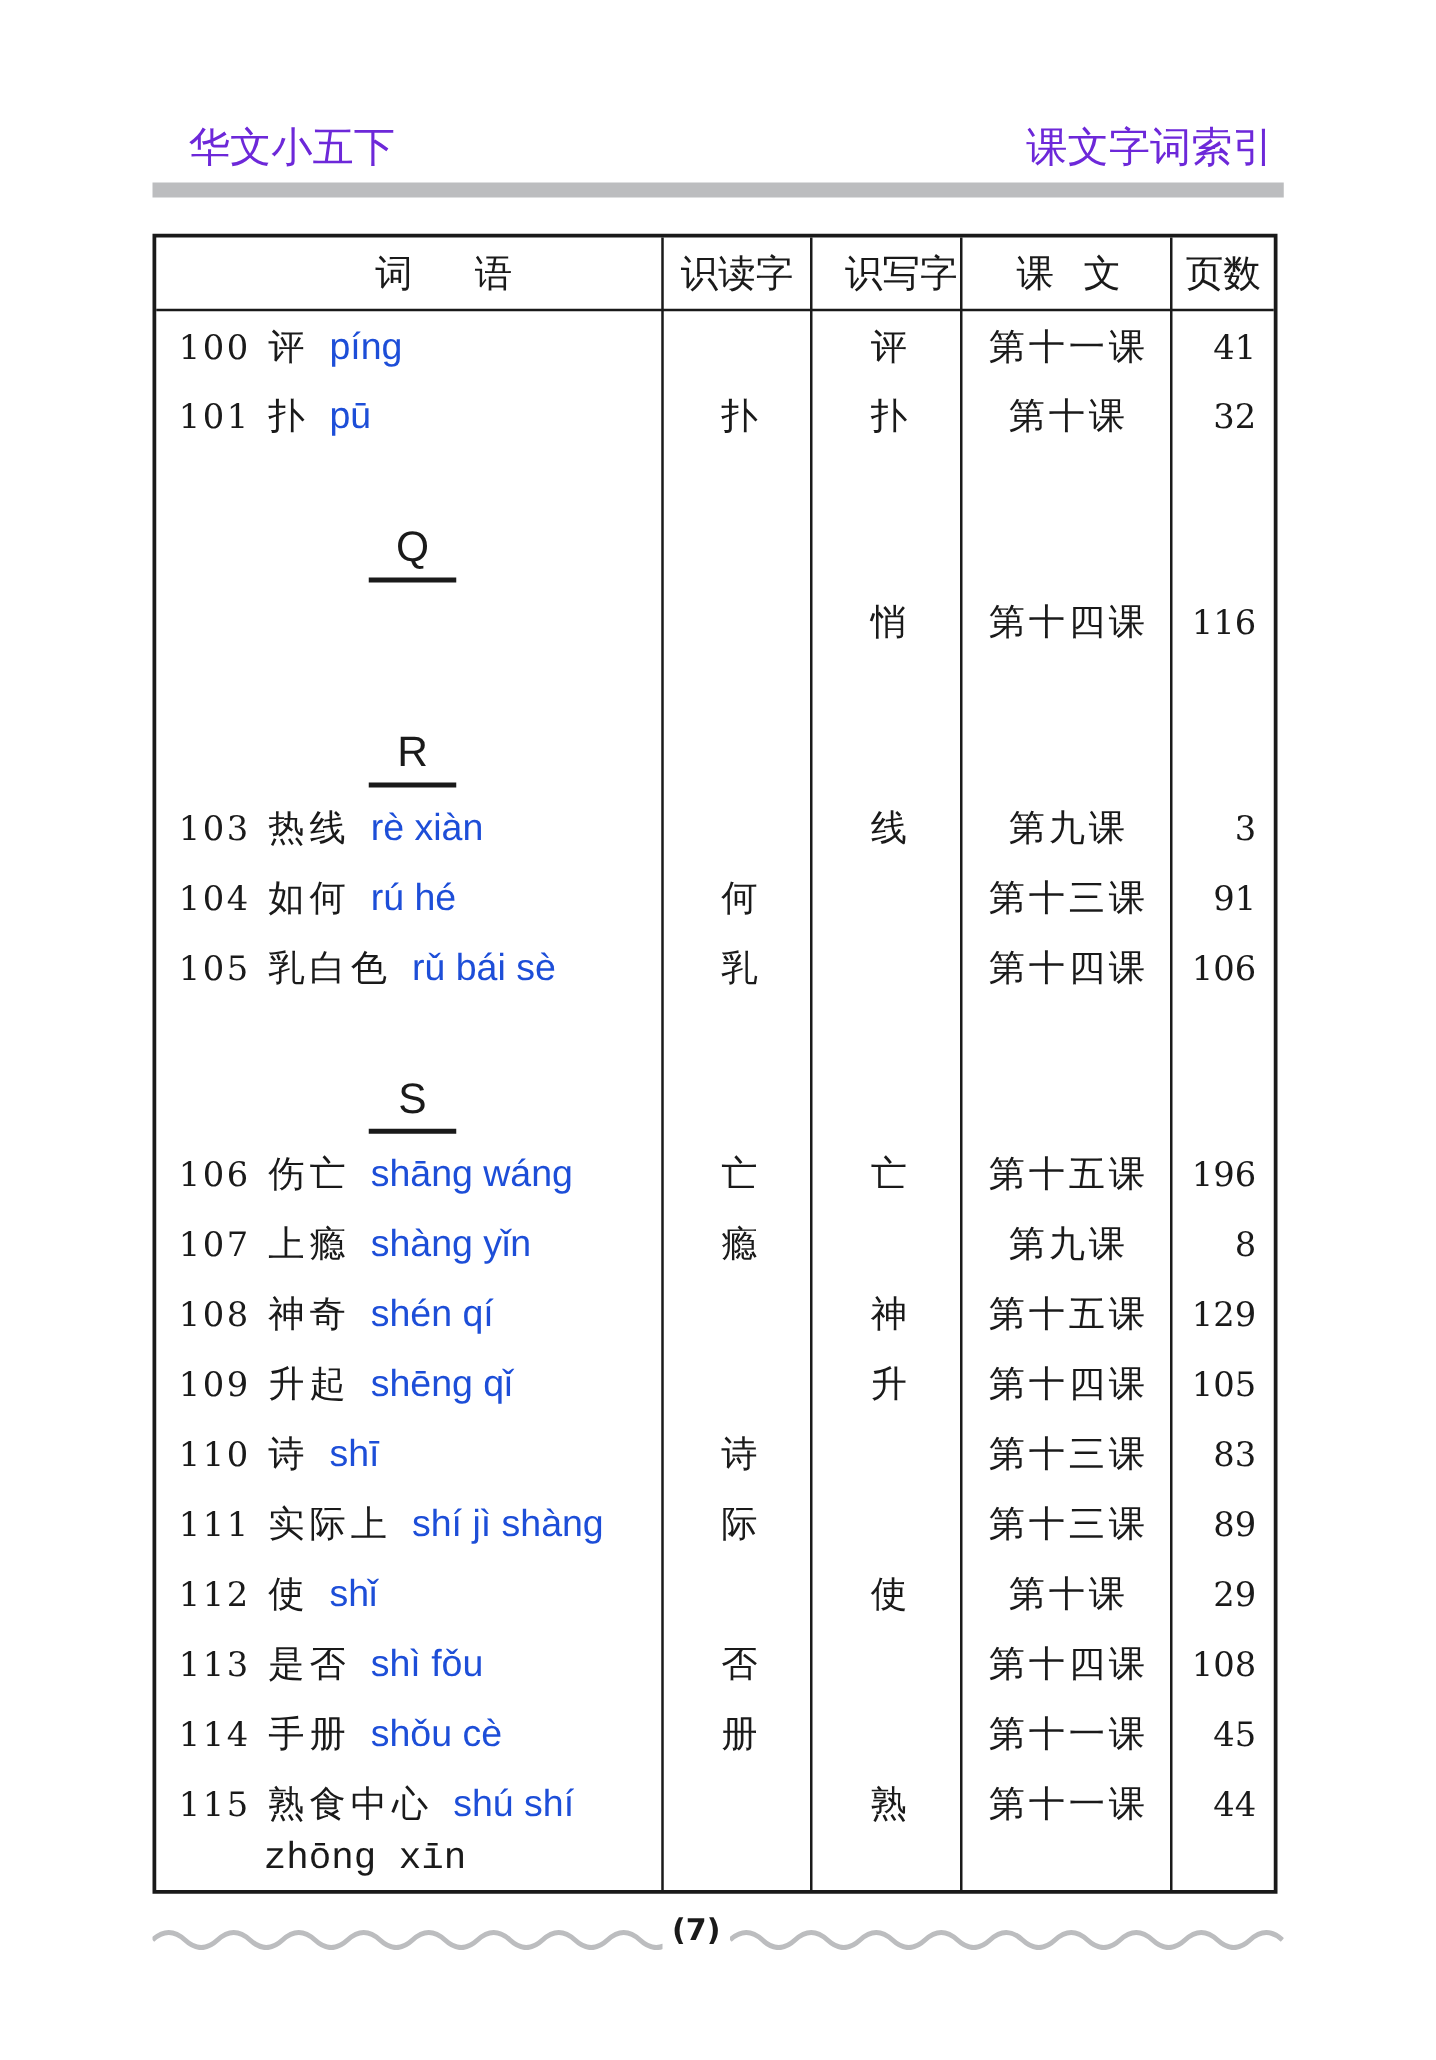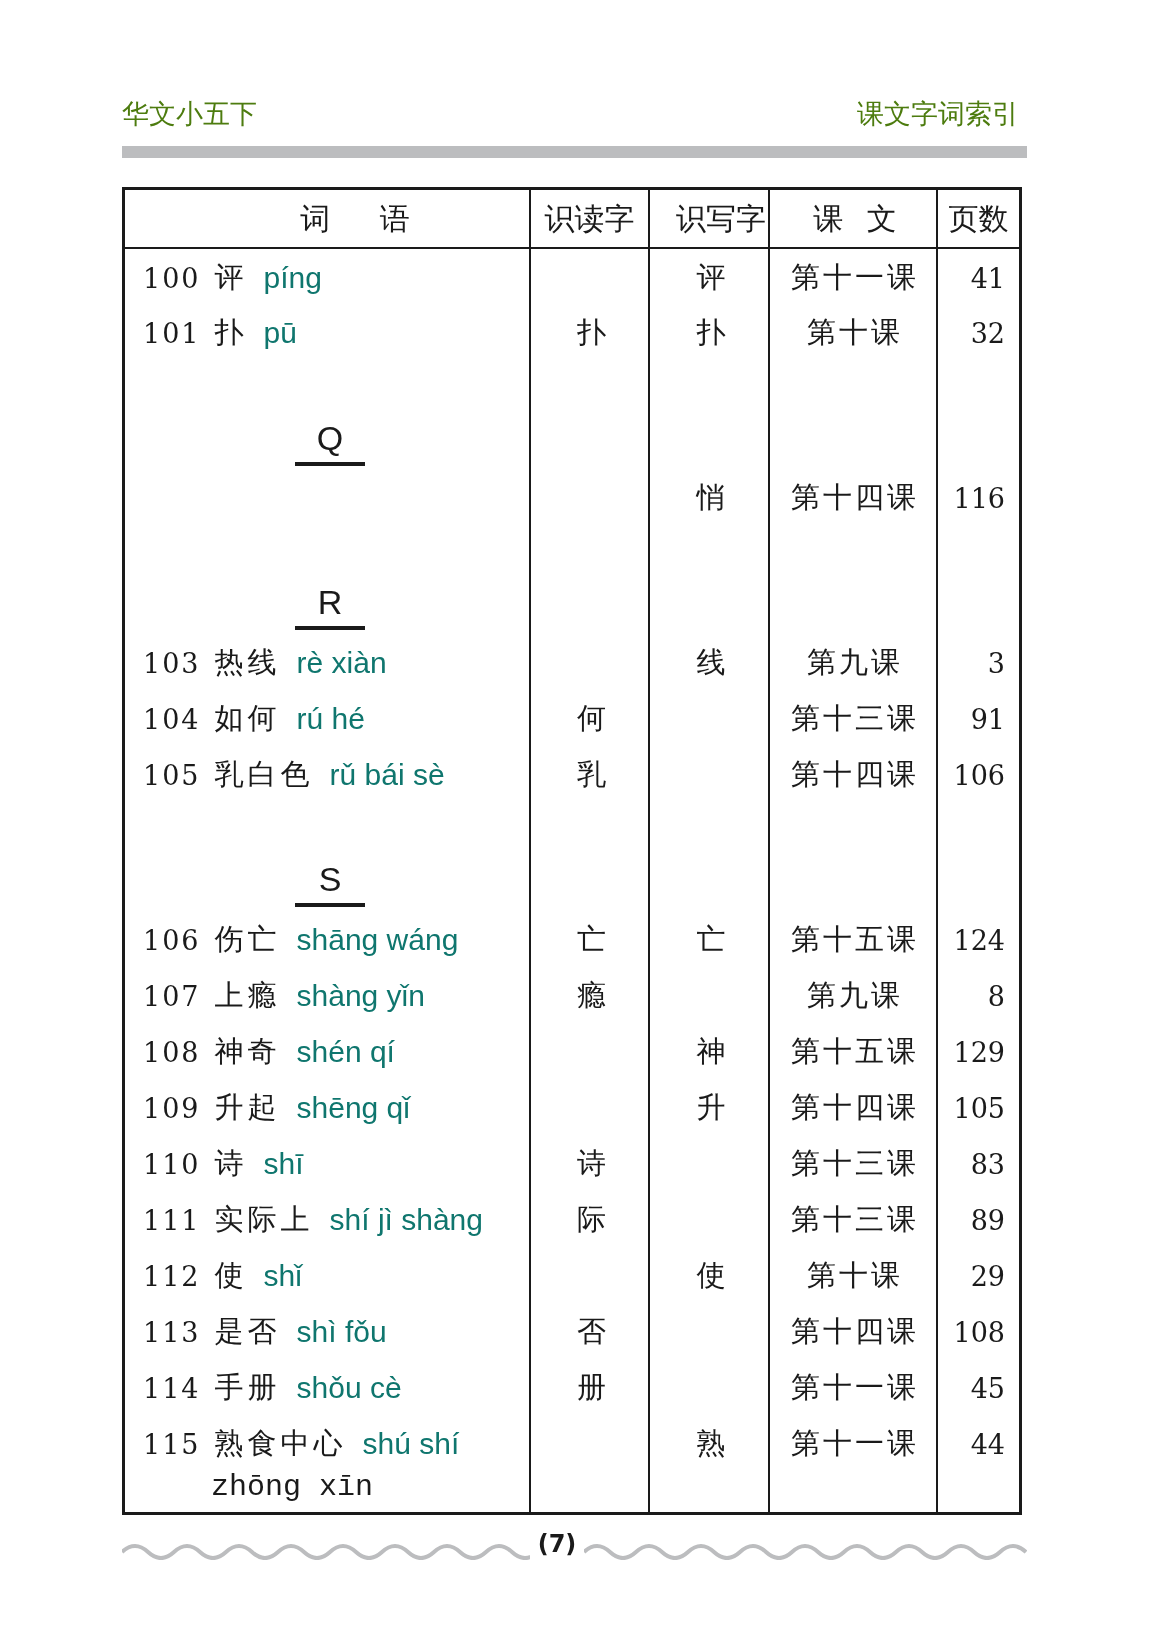--- a/index.html
+++ b/index.html
@@ -1,19 +1,19 @@
 <!DOCTYPE html>
 <html><head>
 <meta charset="utf-8">
 <style>
   html, body { margin: 0; padding: 0; background: #ffffff; }
   body { width: 1149px; height: 1648px; position: relative; overflow: hidden;
          font-family: "DejaVu Serif", serif; color: #1a1a1a; }
   .running-head { position: absolute; top: 96px; font-family: "DejaVu Sans", sans-serif;
-         font-size: 27px; letter-spacing: 0px; color: #4d7c0f; }
+         font-size: 33px; letter-spacing: 0px; color: #6d28d9; margin-left: 29px; }
   .rh-left { left: 122px; }
   .rh-right { right: 130px; }
   .gray-bar { position: absolute; left: 122px; top: 146px; width: 905px; height: 12px; background: #bcbdbf; }
 
   .table { position: absolute; left: 122px; top: 187px; width: 900px; height: 1328px;
            border: 3px solid #1a1a1a; box-sizing: border-box; }
   .vline { position: absolute; top: 0; bottom: 0; width: 2px; background: #1a1a1a; }
   .hline { position: absolute; left: 0; right: 0; height: 2px; background: #1a1a1a; }
 
   .th { position: absolute; top: 0; height: 58px; display: flex; align-items: center; justify-content: center;
@@ -23,21 +23,21 @@
   .row { position: absolute; left: 0; right: 0; height: 52px; }
   .cell { position: absolute; top: 0; height: 52px; display: flex; align-items: center; font-size: 29px; }
   .c-word { left: 18px; width: 390px; white-space: nowrap; }
   .c-read { left: 407px; width: 119px; justify-content: center; }
   .c-write { left: 526px; width: 120px; justify-content: center; }
   .c-lesson { left: 646px; width: 168px; justify-content: center; letter-spacing: 3px; }
   .c-page { left: 814px; width: 66px; justify-content: flex-end; font-size: 27px; }
 
   .num { font-family: "DejaVu Serif", serif; font-size: 27px; letter-spacing: 2px; margin-right: 14px; color: #1a1a1a; }
   .hanzi { font-family: "DejaVu Serif", serif; font-size: 29px; letter-spacing: 4px; margin-right: 16px; }
-  .pinyin { font-family: "Liberation Sans", sans-serif; font-size: 30px; color: #0f766e; }
+  .pinyin { font-family: "Liberation Sans", sans-serif; font-size: 30px; color: #1d4ed8; }
   .pinyin2 { position: absolute; left: 86px; top: 52px; font-family: Liberation Mono, monospace; font-size: 30px; }
 
   .letter { position: absolute; left: 170px; width: 70px; text-align: center;
             font-family: "Liberation Sans", sans-serif; font-size: 34px; color: #1a1a1a; }
   .letter-rule { position: absolute; left: 170px; width: 70px; height: 4px; background: #1a1a1a; }
 
   .footer { position: absolute; top: 1530px; left: 122px; width: 905px; height: 40px; }
   .wave { position: absolute; top: 10px; height: 20px; }
   .wave-left { left: 0; width: 408px; }
   .wave-right { left: 462px; width: 443px; }
@@ -140,21 +140,21 @@
 
   <div class="row" style="top:724px">
     <div class="cell c-word">
         <span class="num">106</span>
         <span class="hanzi">伤亡</span>
         <span class="pinyin">shāng wáng</span>
       </div>
     <div class="cell c-read">亡</div>
     <div class="cell c-write">亡</div>
     <div class="cell c-lesson">第十五课</div>
-    <div class="cell c-page">124</div>
+    <div class="cell c-page">196</div>
   </div>
   <div class="row" style="top:780px">
     <div class="cell c-word">
         <span class="num">107</span>
         <span class="hanzi">上瘾</span>
         <span class="pinyin">shàng yǐn</span>
       </div>
     <div class="cell c-read">瘾</div>
     <div class="cell c-write"></div>
     <div class="cell c-lesson">第九课</div>

